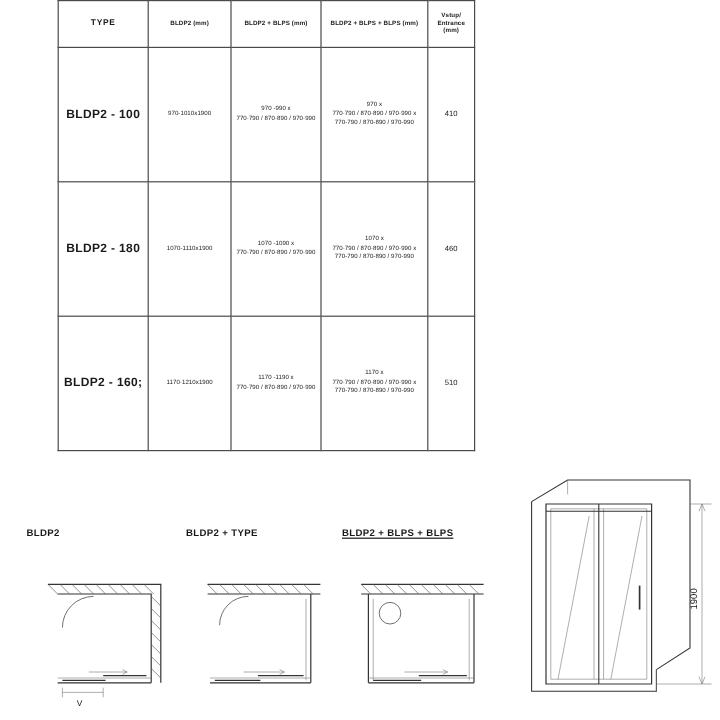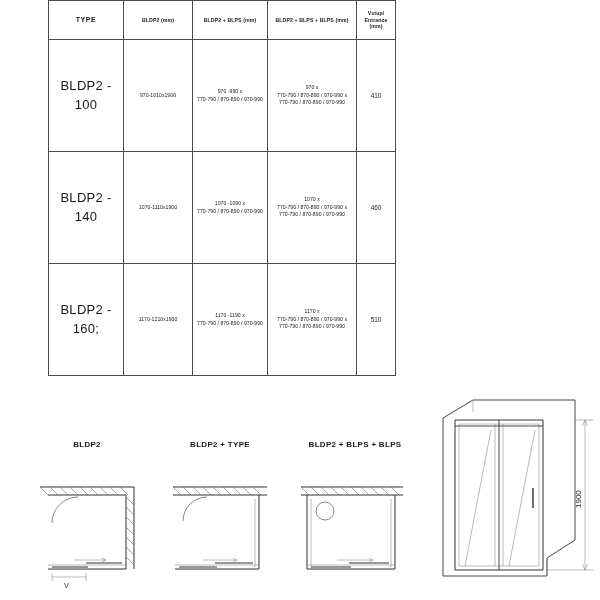--- a/index.html
+++ b/index.html
@@ -43,22 +43,22 @@
     letter-spacing: 0.6px;
   }
   .col-type { width: 72px; }
   .col-bldp2 { width: 66px; }
   .col-blps { width: 72px; }
   .col-blpsblps { width: 86px; }
   .col-entr { width: 36px; }
 
   .spec-table tbody tr { height: 112px; }
   .cell-type {
-    font-size: 13px;
-    font-weight: normal;
+    font-size: 10px;
+    font-weight: bold;
     letter-spacing: 0.3px;
     line-height: 1.4;
   }
   .cell-num {
     font-size: 5.1px;
     line-height: 1.55;
     letter-spacing: 0.05px;
   }
   .cell-entr {
     font-size: 6.4px;
@@ -74,21 +74,21 @@
     height: 160px;
   }
   .plan {
     position: absolute;
     top: 0;
   }
   .plan .plan-title {
     font-size: 8px;
     font-weight: bold;
     letter-spacing: 0.3px;
-    text-align: center;
+    text-align: left;
     width: 100%;
   }
   .plan-box {
     position: relative;
     margin-top: 20px;
   }
 
   
   .elevation {
     position: absolute;
@@ -136,21 +136,21 @@
         <div class="nowrap">770-790 / 870-890 / 970-990</div>
       </td>
       <td class="cell-num">
         <div class="nowrap">970 x</div>
         <div class="nowrap">770-790 / 870-890 / 970-990 x</div>
         <div class="nowrap">770-790 / 870-890 / 970-990</div>
       </td>
       <td class="cell-entr">410</td>
     </tr>
     <tr>
-      <td class="cell-type">BLDP2 - 140</td>
+      <td class="cell-type">BLDP2 - 180</td>
       <td class="cell-num">1070-1110x1900</td>
       <td class="cell-num">
         <div class="nowrap">1070 -1090 x</div>
         <div class="nowrap">770-790 / 870-890 / 970-990</div>
       </td>
       <td class="cell-num">
         <div class="nowrap">1070 x</div>
         <div class="nowrap">770-790 / 870-890 / 970-990 x</div>
         <div class="nowrap">770-790 / 870-890 / 970-990</div>
       </td>
@@ -242,21 +242,21 @@
 
       <path class="ln" stroke-width="1.1" d="M20,100 L104,100"></path>
       <path class="ln-hair" d="M20,96 L104,96"></path>
       <path class="ln" stroke-width="1" d="M24,98 L62,98"></path>
       <path class="ln" stroke-width="1" d="M60,94 L98,94"></path>
       <path class="ln-hair" d="M48,91 L82,91"></path>
       <path class="ln-hair" d="M82,91 L78,89 M82,91 L78,93"></path>
     </svg>
   </div>
 
-  <div class="plan" style="left:285px; width:140px;">
+  <div class="plan" style="left:285px; width:140px;text-decoration:underline;">
     <div class="plan-title">BLDP2 + BLPS + BLPS</div>
     <svg class="plan-box" width="140" height="120" viewBox="0 0 140 120">
 
       <path class="ln" stroke-width="1" d="M16,18 L118,18"></path>
       <path class="ln" stroke-width="1" d="M16,26 L118,26"></path>
       <g class="hatch-fill">
         <line x1="16" y1="18" x2="24" y2="26"></line>
         <line x1="26" y1="18" x2="34" y2="26"></line>
         <line x1="36" y1="18" x2="44" y2="26"></line>
         <line x1="46" y1="18" x2="54" y2="26"></line>

